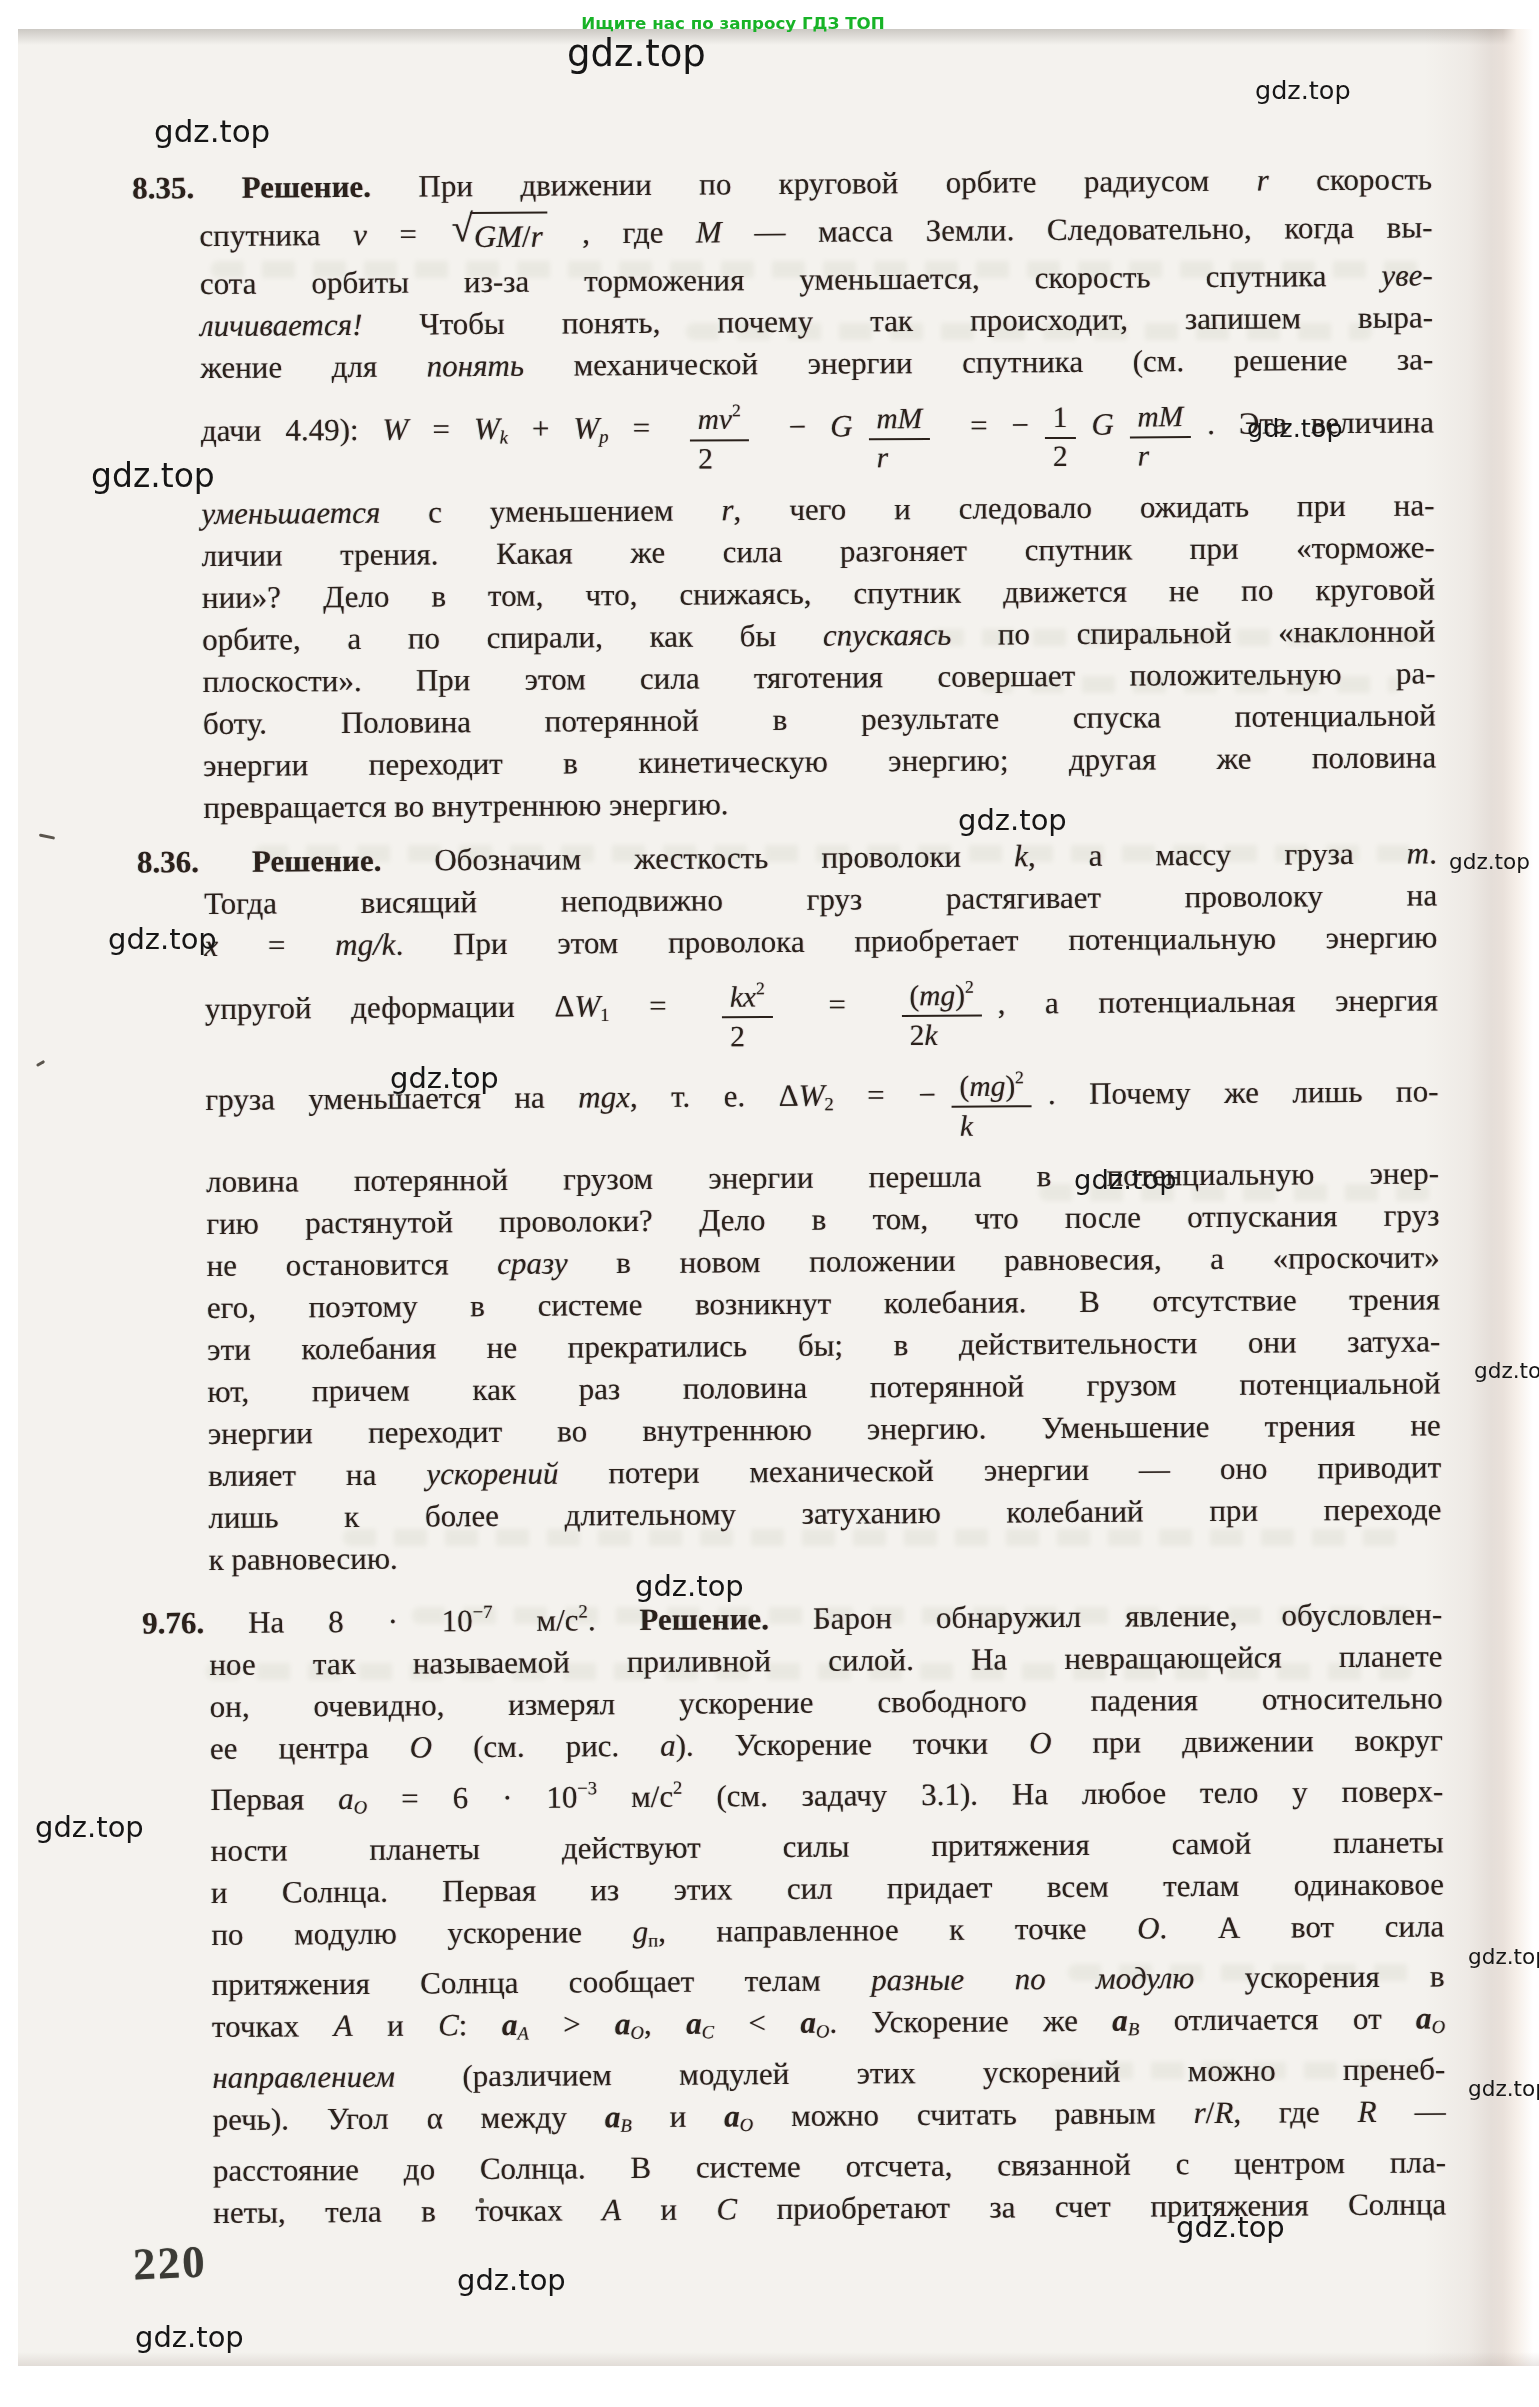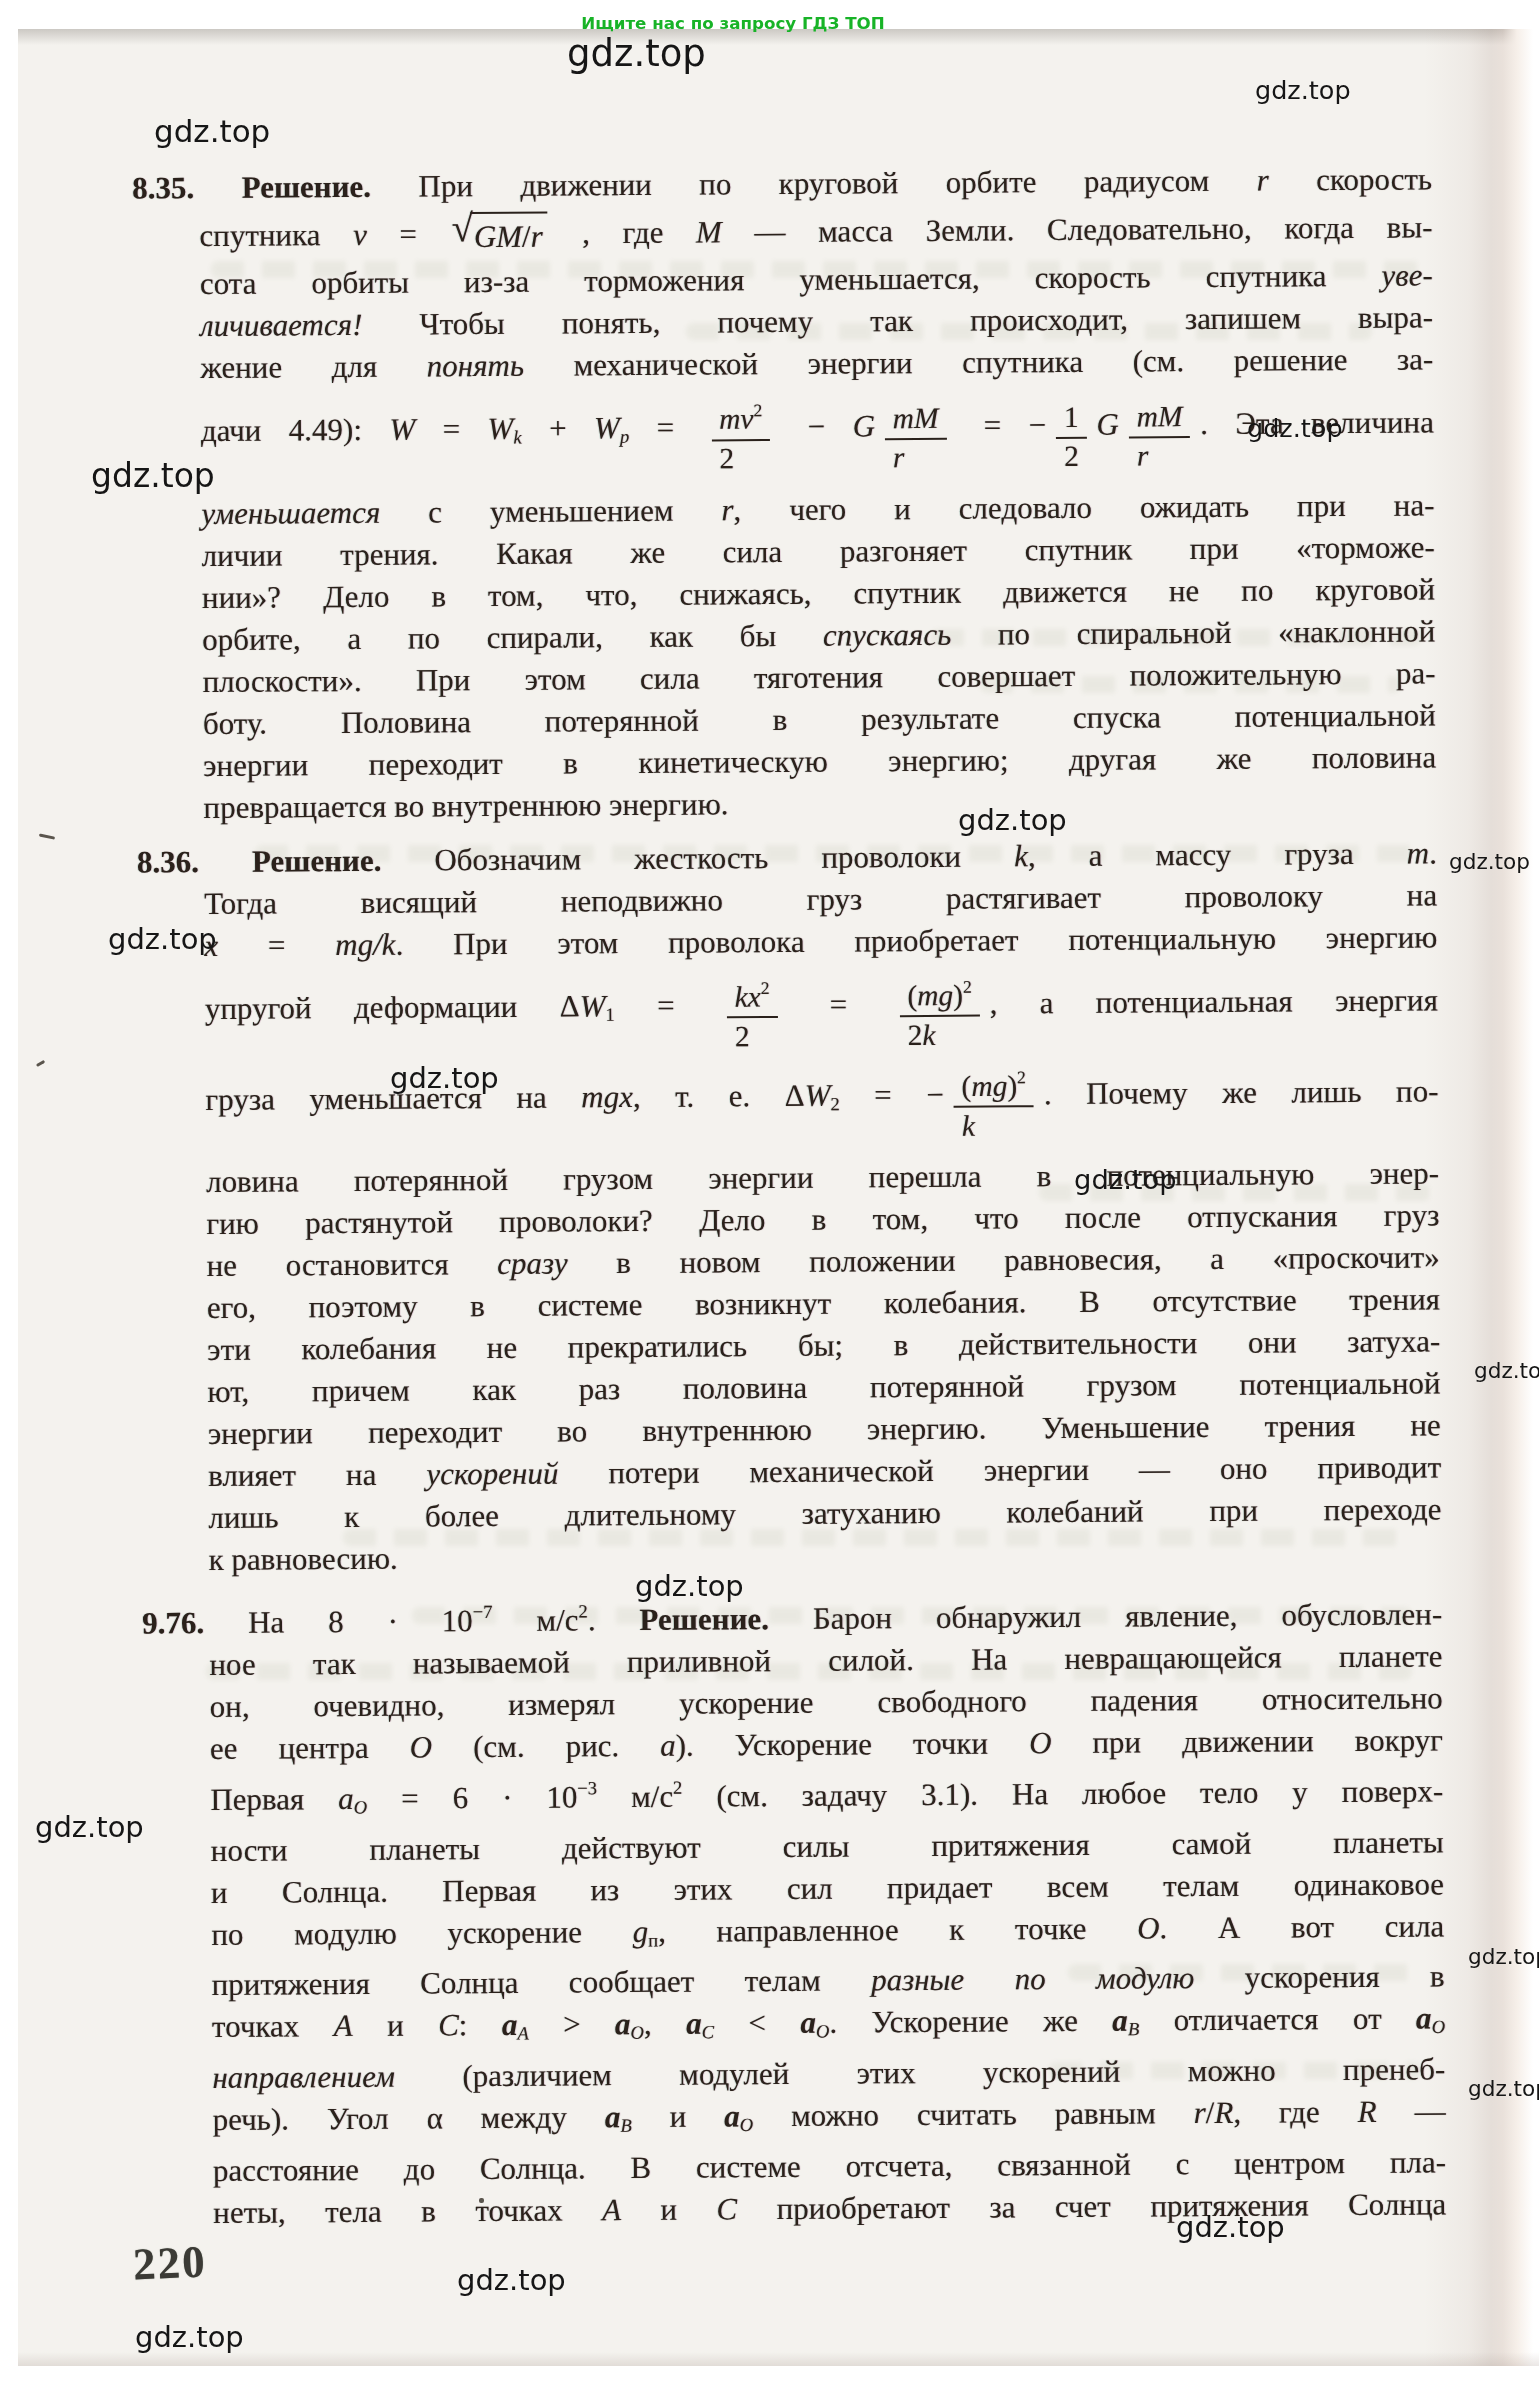--- a/index.html
+++ b/index.html
@@ -60,21 +60,21 @@
   }
   .line.nj{text-align-last:left;}
   .line.out{text-indent:-67px;}
   .line.fx{margin:15.7px 0 13.7px;}
   .line.rx{margin:4.9px 0 2.9px;}
   .it{font-style:italic;}
   .bd{font-weight:bold;}
   .bi{font-weight:bold;font-style:italic;}
   .sp{font-size:60%;vertical-align:.7em;}
   .sb{font-size:60%;vertical-align:-.25em;}
-  .fr{display:inline-block;vertical-align:-1.05em;text-align:left;margin:0 10px;line-height:1.08;font-size:.95em;}
+  .fr{display:inline-block;vertical-align:-1.05em;text-align:left;margin:0 16px;line-height:1.08;font-size:.95em;}
   .fr .fn{display:block;padding:1px 7.8px 2.9px;border-bottom:2.9px solid currentColor;}
   .fr .fd{display:block;padding:2.9px 7.8px 0;}
   .sq{display:inline-flex;align-items:flex-start;margin:0 2px;}
   .sq .rg{font-size:1.25em;line-height:1;transform:translateY(-2.9px);margin-right:-2px;}
   .sq .rb{border-top:2.9px solid currentColor;padding:2px 4.9px 0 2.9px;}
   
   .pagenum{
     position:absolute;left:133px;top:2237px;font-size:45px;font-weight:bold;
     color:#3b3a35;transform:rotate(-2.5deg);letter-spacing:2px;
     text-shadow:0 0 1px rgba(40,60,40,.5);

